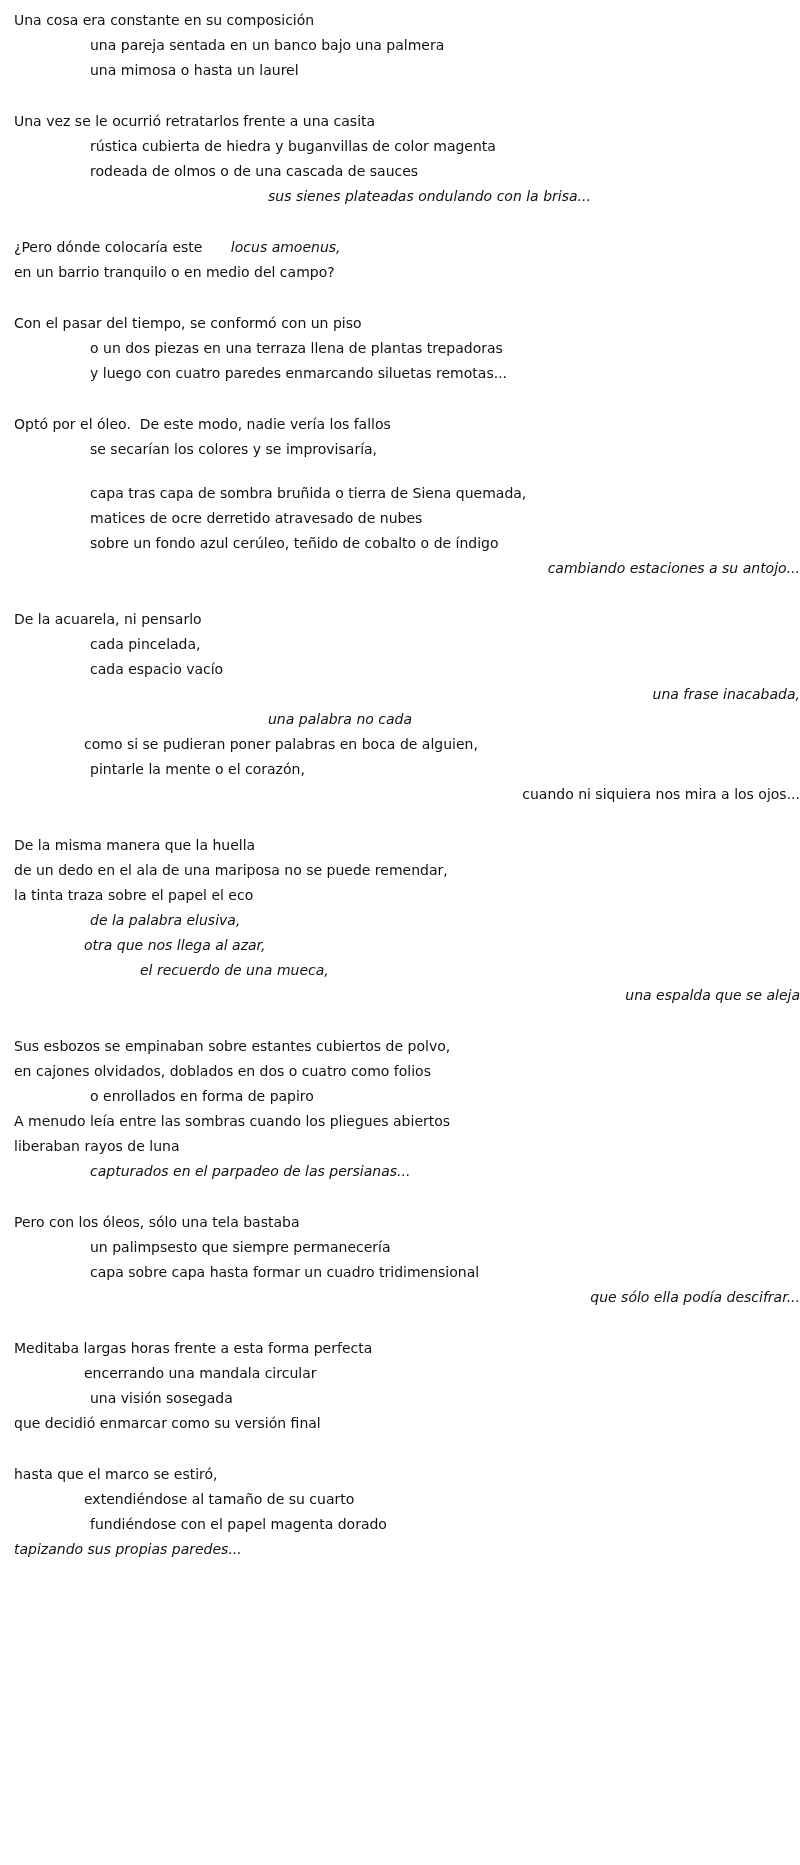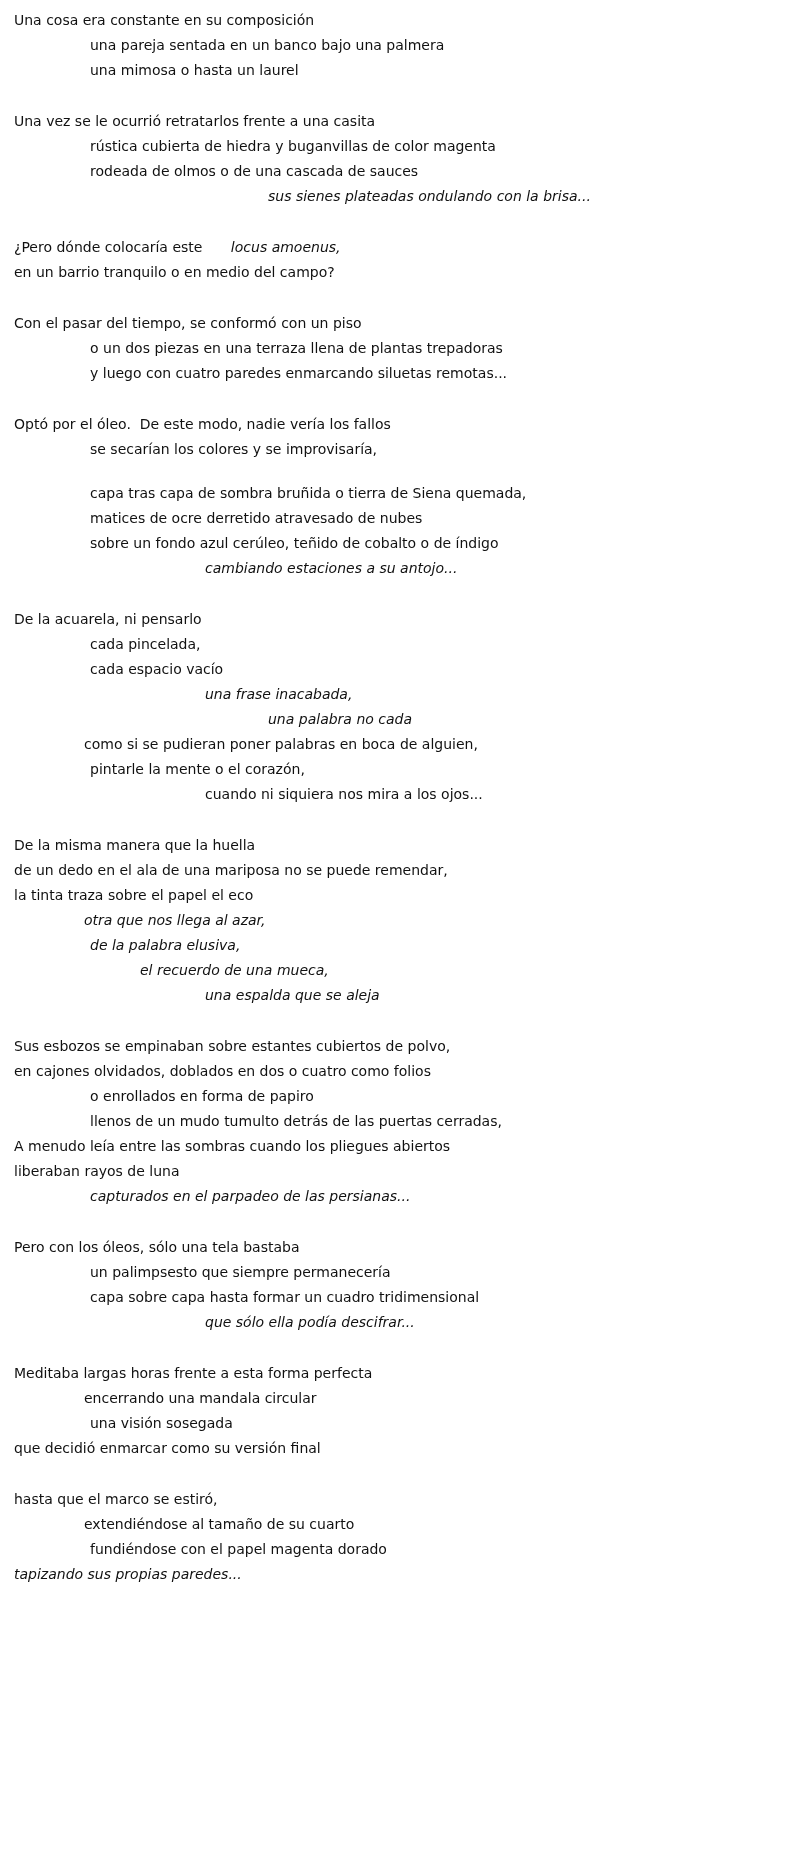--- a/index.html
+++ b/index.html
@@ -24,21 +24,21 @@
     font-size: 14px;
     line-height: 25px;
     white-space: pre;
     color: #111111;
   }
   .line.italic {
     font-style: italic;
   }
   .i0  { padding-left: 14px;  }
   .i2  { padding-left: 90px; }
-  .i3  { padding-left: 205px; }
+  .i3  { padding-left: 205px; text-align: right; }
   .i4  { padding-left: 268px; }
   .i7  { padding-left: 84px;  }
   .i8  { padding-left: 140px; }
   .spacer {
     height: 19px;
   }
   em.inline {
     font-style: italic;
     margin-left: 24px;
   }
@@ -83,30 +83,29 @@
       <div class="line i3 italic">una frase inacabada,</div>
       <div class="line i4 italic">una palabra no cada</div>
       <div class="line i7">como si se pudieran poner palabras en boca de alguien,</div>
       <div class="line i2">pintarle la mente o el corazón,</div>
       <div class="line i3">cuando ni siquiera nos mira a los ojos...</div>
     </div>
     <div class="stanza">
       <div class="line i0">De la misma manera que la huella</div>
       <div class="line i0">de un dedo en el ala de una mariposa no se puede remendar,</div>
       <div class="line i0">la tinta traza sobre el papel el eco</div>
+      <div class="line i2 italic">de la palabra elusiva,</div>
       <div class="line i7 italic">otra que nos llega al azar,</div>
-      <div class="line i2 italic">de la palabra elusiva,</div>
       <div class="line i8 italic">el recuerdo de una mueca,</div>
       <div class="line i3 italic">una espalda que se aleja</div>
     </div>
     <div class="stanza">
       <div class="line i0">Sus esbozos se empinaban sobre estantes cubiertos de polvo,</div>
       <div class="line i0">en cajones olvidados, doblados en dos o cuatro como folios</div>
       <div class="line i2">o enrollados en forma de papiro</div>
-      <div class="line i2">llenos de un mudo tumulto detrás de las puertas cerradas,</div>
       <div class="line i0">A menudo leía entre las sombras cuando los pliegues abiertos</div>
       <div class="line i0">liberaban rayos de luna</div>
       <div class="line i2 italic">capturados en el parpadeo de las persianas...</div>
     </div>
     <div class="stanza">
       <div class="line i0">Pero con los óleos, sólo una tela bastaba</div>
       <div class="line i2">un palimpsesto que siempre permanecería</div>
       <div class="line i2">capa sobre capa hasta formar un cuadro tridimensional</div>
       <div class="line i3 italic">que sólo ella podía descifrar...</div>
     </div>

